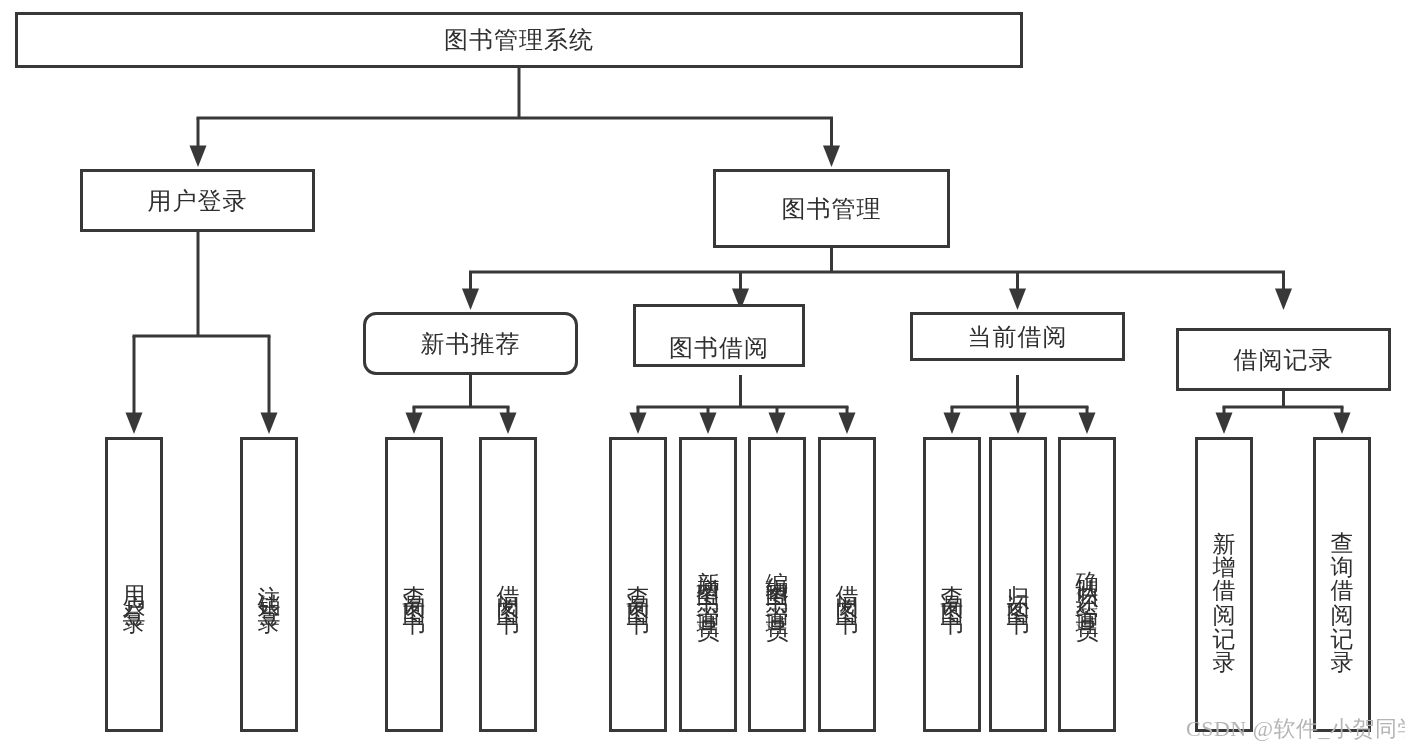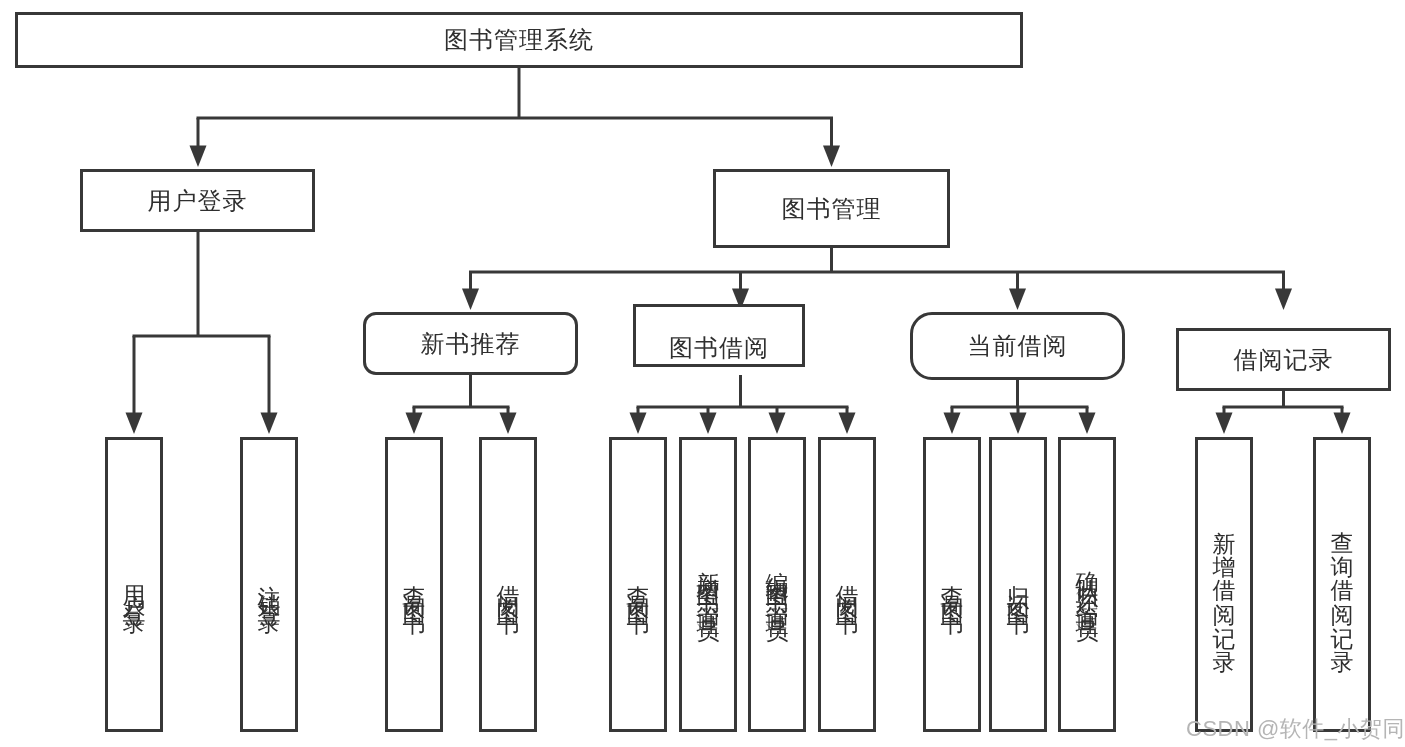--- a/index.html
+++ b/index.html
@@ -1,21 +1,21 @@
 <!DOCTYPE html>
 <html><head>
 <meta charset="utf-8">
 <style>
   * { margin:0; padding:0; box-sizing:border-box; }
   html,body { background:#ffffff; }
   .canvas {
     position:relative;
     width:1405px; height:747px;
     background:#ffffff;
-    font-family:Liberation Sans, sans-serif;
+    font-family:Liberation Serif, serif;
     color:#2f2f2f;
     overflow:hidden;
     padding-left:13px;
   }
   svg.wires { position:absolute; left:0; top:0; z-index:1; }
   .box {
     position:absolute;
     border:3px solid #383838;
     background:#ffffff;
     display:flex; align-items:center; justify-content:center;
@@ -126,21 +126,21 @@
   <div class="box" style="left:713px; top:169px; width:237px; height:79px;">
     <span>图书管理</span>
   </div>
 
   <div class="box" style="left:363px; top:312px; width:215px; height:63px;border-radius:13px;">
     <span>新书推荐</span>
   </div>
   <div class="box" style="left:633px; top:304px; width:172px; height:63px;align-items:flex-end;">
     <span>图书借阅</span>
   </div>
-  <div class="box" style="left:910px; top:312px; width:215px; height:68px;border-radius:22px;">
+  <div class="box" style="left:910px; top:312px; width:215px; height:49px;">
     <span>当前借阅</span>
   </div>
   <div class="box" style="left:1176px; top:328px; width:215px; height:63px;">
     <span>借阅记录</span>
   </div>
 
   <div class="box leaf ls4" style="left:105px; top:437px; width:58px; height:295px;">
     <span>用户登录</span>
   </div>
   <div class="box leaf ls4" style="left:240px; top:437px; width:58px; height:295px;">

